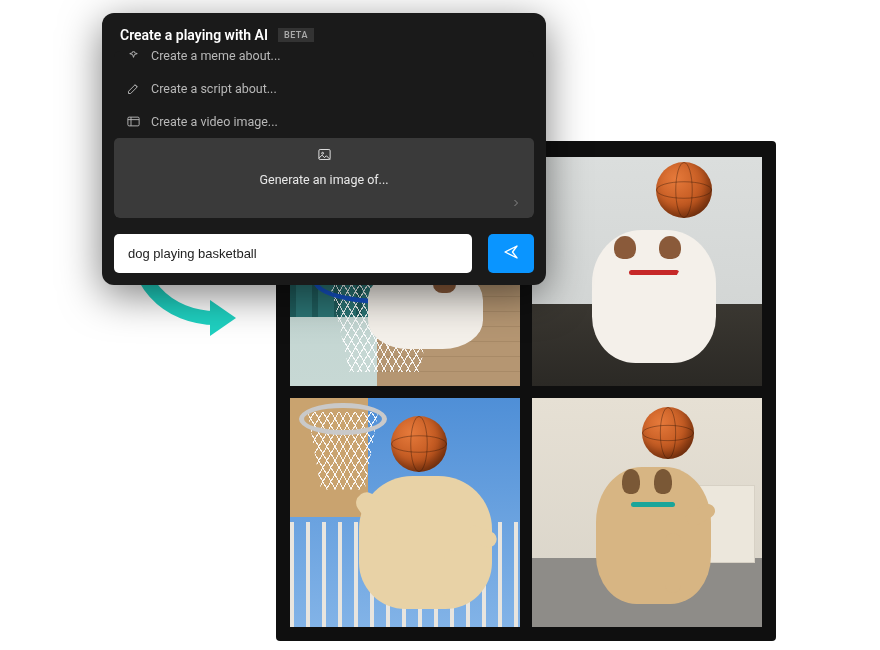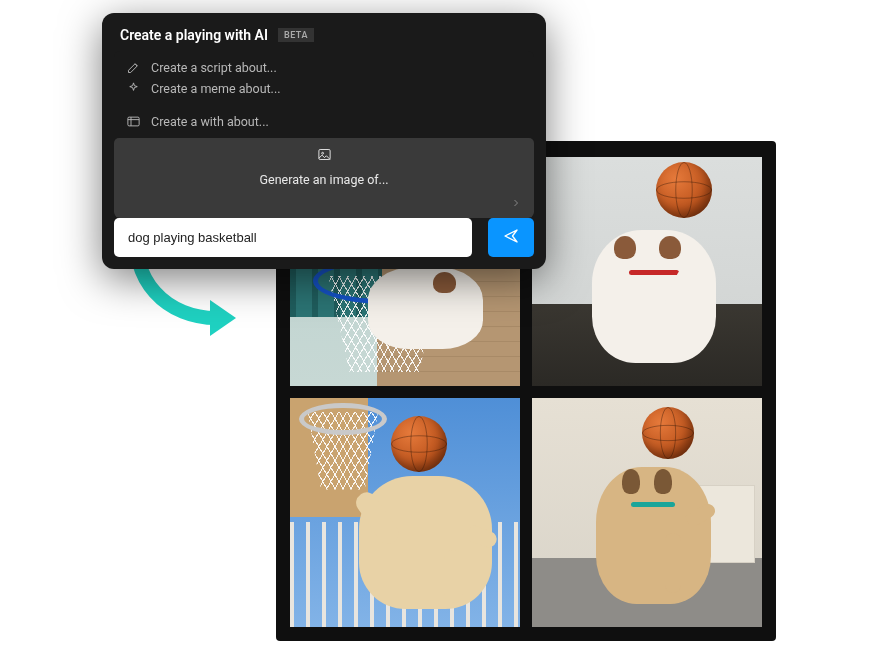--- a/index.html
+++ b/index.html
@@ -39,21 +39,21 @@
     }
     .option .chev {
       margin-left: auto;
       color: #888;
       display: flex;
       align-items: center;
     }
     .opt-icon { width: 15px; height: 15px; display:flex; align-items:center; justify-content:center; flex-shrink:0; }
     .opt-icon svg { width: 15px; height: 15px; stroke: currentColor; fill: none; stroke-width: 1.5; }
 
-    .input-row { display: flex; gap: 16px; margin-top: 0; }
+    .input-row { display: flex; gap: 16px; margin-top: 16px; }
     .prompt-input {
       flex: 1;
       background: #fff;
       border: none;
       border-radius: 5px;
       padding: 12px 14px;
       font-size: 13px;
       color: #222;
       outline: none;
     }
@@ -170,47 +170,47 @@
 </head>
 <body>
 
 <div class="dialog">
   <div class="dialog-header">
     <span class="dialog-title">Create a playing with AI</span>
     <span class="beta-badge">BETA</span>
   </div>
 
   <div class="options">
+    <div class="option cutoff">
+      <span class="opt-icon">
+        <svg viewBox="0 0 24 24">
+            <path d="M12 3l1.5 4.5L18 9l-4.5 1.5L12 15l-1.5-4.5L6 9l4.5-1.5z"></path>
+          </svg>
+      </span>
+      <span>Create a meme about...</span>
+    </div>
+
     <div class="option">
       <span class="opt-icon">
         <svg viewBox="0 0 24 24">
             <path d="M4 16.5V20h3.5L18 9.5 14.5 6 4 16.5z"></path>
             <path d="M14.5 6L18 9.5"></path>
           </svg>
       </span>
       <span>Create a script about...</span>
     </div>
 
-    <div class="option cutoff">
-      <span class="opt-icon">
-        <svg viewBox="0 0 24 24">
-            <path d="M12 3l1.5 4.5L18 9l-4.5 1.5L12 15l-1.5-4.5L6 9l4.5-1.5z"></path>
-          </svg>
-      </span>
-      <span>Create a meme about...</span>
-    </div>
-
     <div class="option">
       <span class="opt-icon">
         <svg viewBox="0 0 24 24">
             <rect x="3" y="5" width="18" height="14" rx="2"></rect>
             <path d="M3 9h18M8 5v14"></path>
           </svg>
       </span>
-      <span>Create a with about...</span>
+      <span>Create a video image...</span>
     </div>
 
     <div class="option highlighted">
       <span class="opt-icon">
         <svg viewBox="0 0 24 24">
             <rect x="3" y="4" width="18" height="16" rx="2"></rect>
             <circle cx="9" cy="10" r="1.5"></circle>
             <path d="M3 18l5-5 4 4 3-3 6 6"></path>
           </svg>
       </span>

